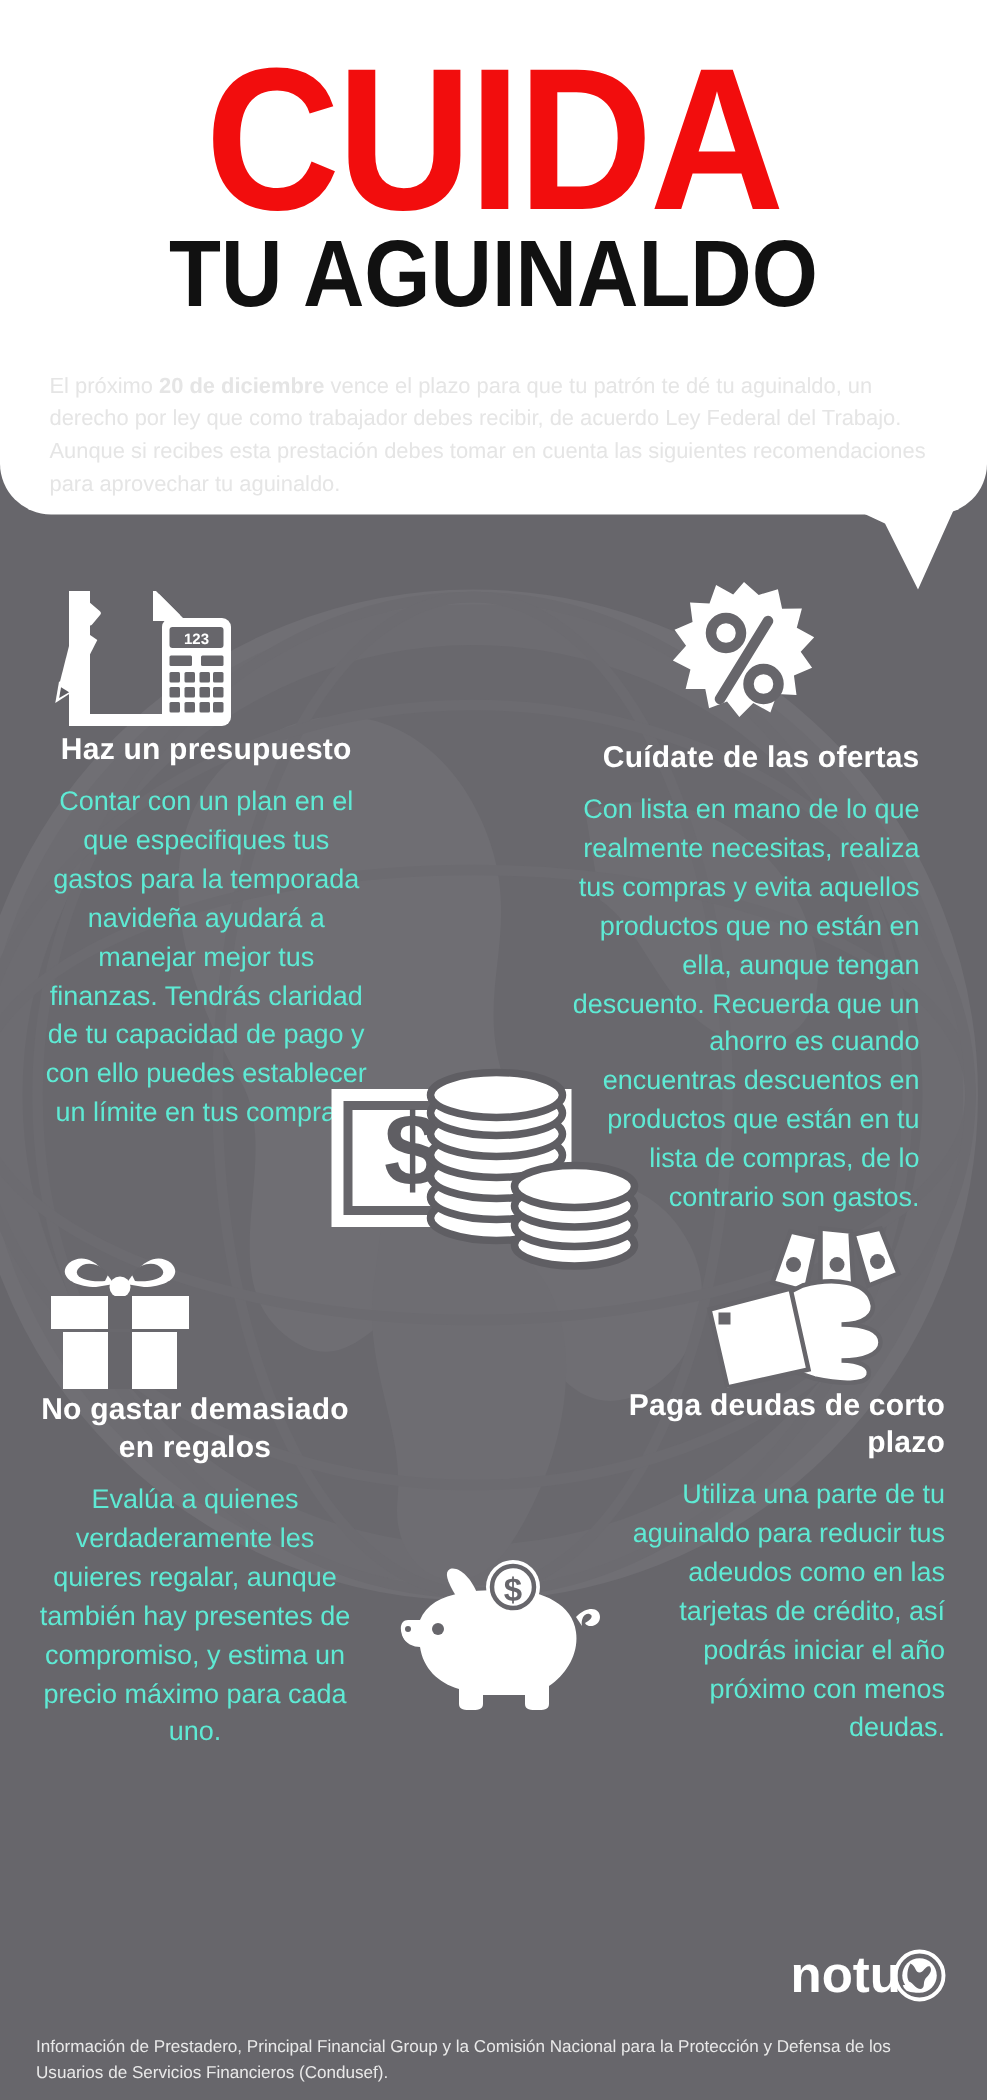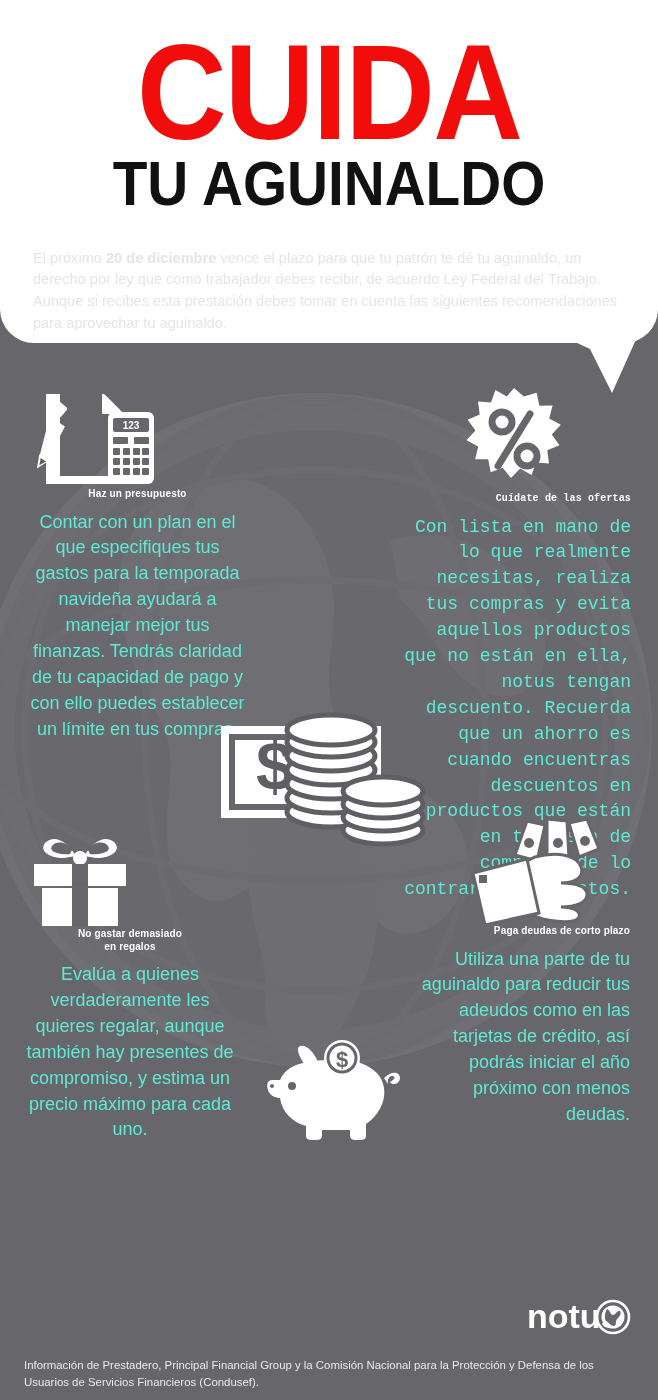--- a/index.html
+++ b/index.html
@@ -76,39 +76,39 @@
     font-size:14.6px;
     line-height:1.49;
     text-align:left;
   }
   .intro b{font-weight:bold;}
   
   .block{position:absolute;z-index:2;}
   .block h3{
     margin:0 0 9px 0;
     color:#ffffff;
-    font-size:10px;
+    font-size:20px;
     font-weight:bold;
     line-height:1.25;
     letter-spacing:0.15px;
   }
   .block p{
     margin:0;
     color:#5eead4;
     font-size:18px;
     line-height:1.44;
   }
   .icon-holder{display:block;}
   .left-al{text-align:center;}
   .right-al{text-align:right;}
   .center-al{text-align:center;}
 
   
   #b-presupuesto{left:30px;  top:388px;  width:215px;}
-  #b-ofertas    {left:398px; top:388px;  width:233px;font-family:Liberation Mono, monospace;}
+  #b-ofertas    {left:380px; top:388px;  width:233px;}
   #b-regalos    {left:20px;  top:828px;  width:220px;}
   #b-deudas     {left:415px; top:815px;  width:215px;}
   #b-ahorra     {left:228px; top:1040px; width:205px;}
 
   #money-icon{position:absolute;z-index:2;left:215px;top:712px;}
 
   .logo{
     position:absolute;z-index:5;
     left:527px; top:1295px;
     width:105px; height:46px;
@@ -207,21 +207,21 @@
                  L46.8 -15.2 L37.8 -5.5 L45.4 5.2 L33.3 10.3 L35 23.4 L22 22.6
                  L17.6 35 L6.2 28.6 L-3.1 38 L-11.3 27.7 L-23.3 32.2 L-25.8 19.3
                  L-38.9 19.3 L-35.7 6.4 L-47.4 0.3 L-38.6 -9.5 L-46.3 -20.2
                  L-34.3 -25.4 L-36 -38.4 L-23 -37.6 L-18.6 -50 L-7.2 -43.6 Z" fill="#ffffff"></path>
         <path d="M16 -26 L-16 26" stroke="#67666b" stroke-width="7" stroke-linecap="round"></path>
         <circle cx="-12" cy="-18" r="10" fill="none" stroke="#67666b" stroke-width="7"></circle>
         <circle cx="13" cy="16" r="10" fill="none" stroke="#67666b" stroke-width="7"></circle>
       </g>
     </svg>
     <h3>Cuídate de las ofertas</h3>
-    <p>Con lista en mano de lo que realmente necesitas, realiza tus compras y evita aquellos productos que no están en ella, notus tengan descuento. Recuerda que un ahorro es cuando encuentras descuentos en productos que están en tu lista de compras, de lo contrario son gastos.</p>
+    <p>Con lista en mano de lo que realmente necesitas, realiza tus compras y evita aquellos productos que no están en ella, aunque tengan descuento. Recuerda que un ahorro es cuando encuentras descuentos en productos que están en tu lista de compras, de lo contrario son gastos.</p>
   </div>
 
   <svg id="money-icon" width="215" height="135" viewBox="0 0 215 135">
     <rect x="6" y="14" width="160" height="92" fill="#ffffff"></rect>
     <rect x="14" y="22" width="144" height="76" fill="#67666b"></rect>
     <rect x="20" y="28" width="132" height="64" fill="#ffffff"></rect>
     <text x="60" y="78" font-size="68" font-weight="bold" font-family="'Liberation Sans',sans-serif" fill="#5f5e63" text-anchor="middle">$</text>
     <g>
       <g fill="#ffffff" stroke="#5f5e63" stroke-width="5">
         <ellipse cx="116" cy="100" rx="44" ry="15"></ellipse>

